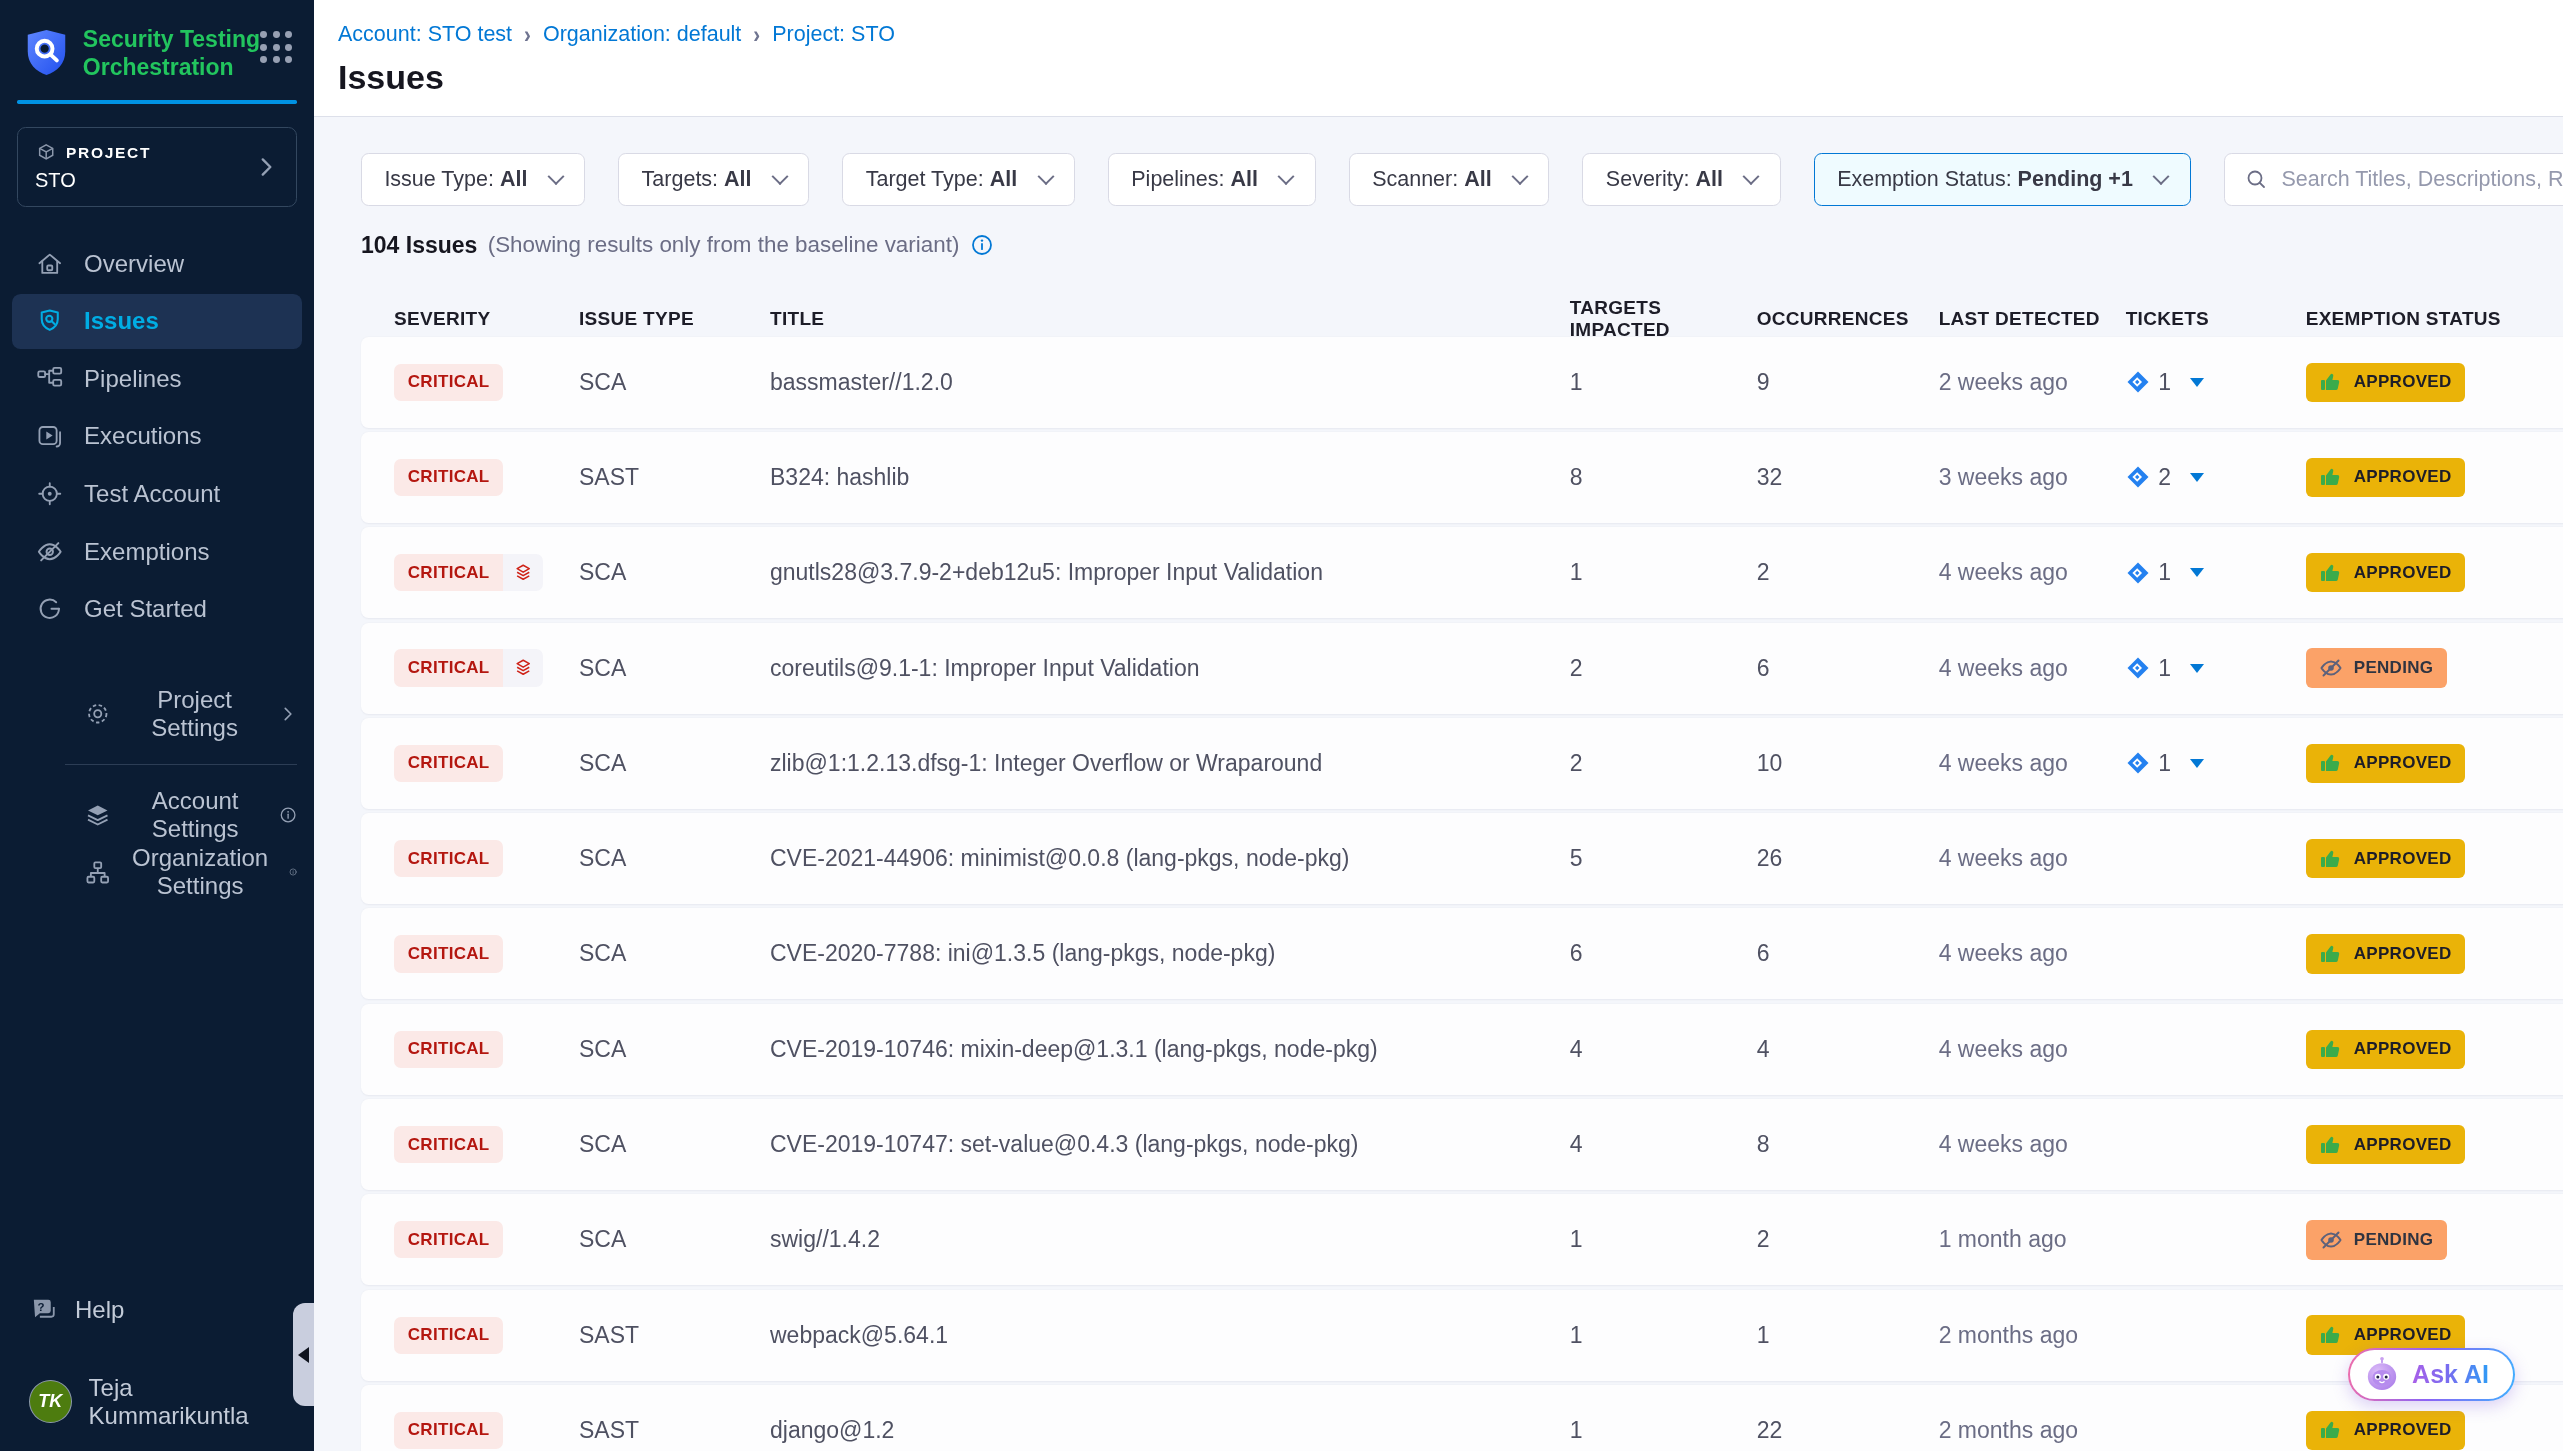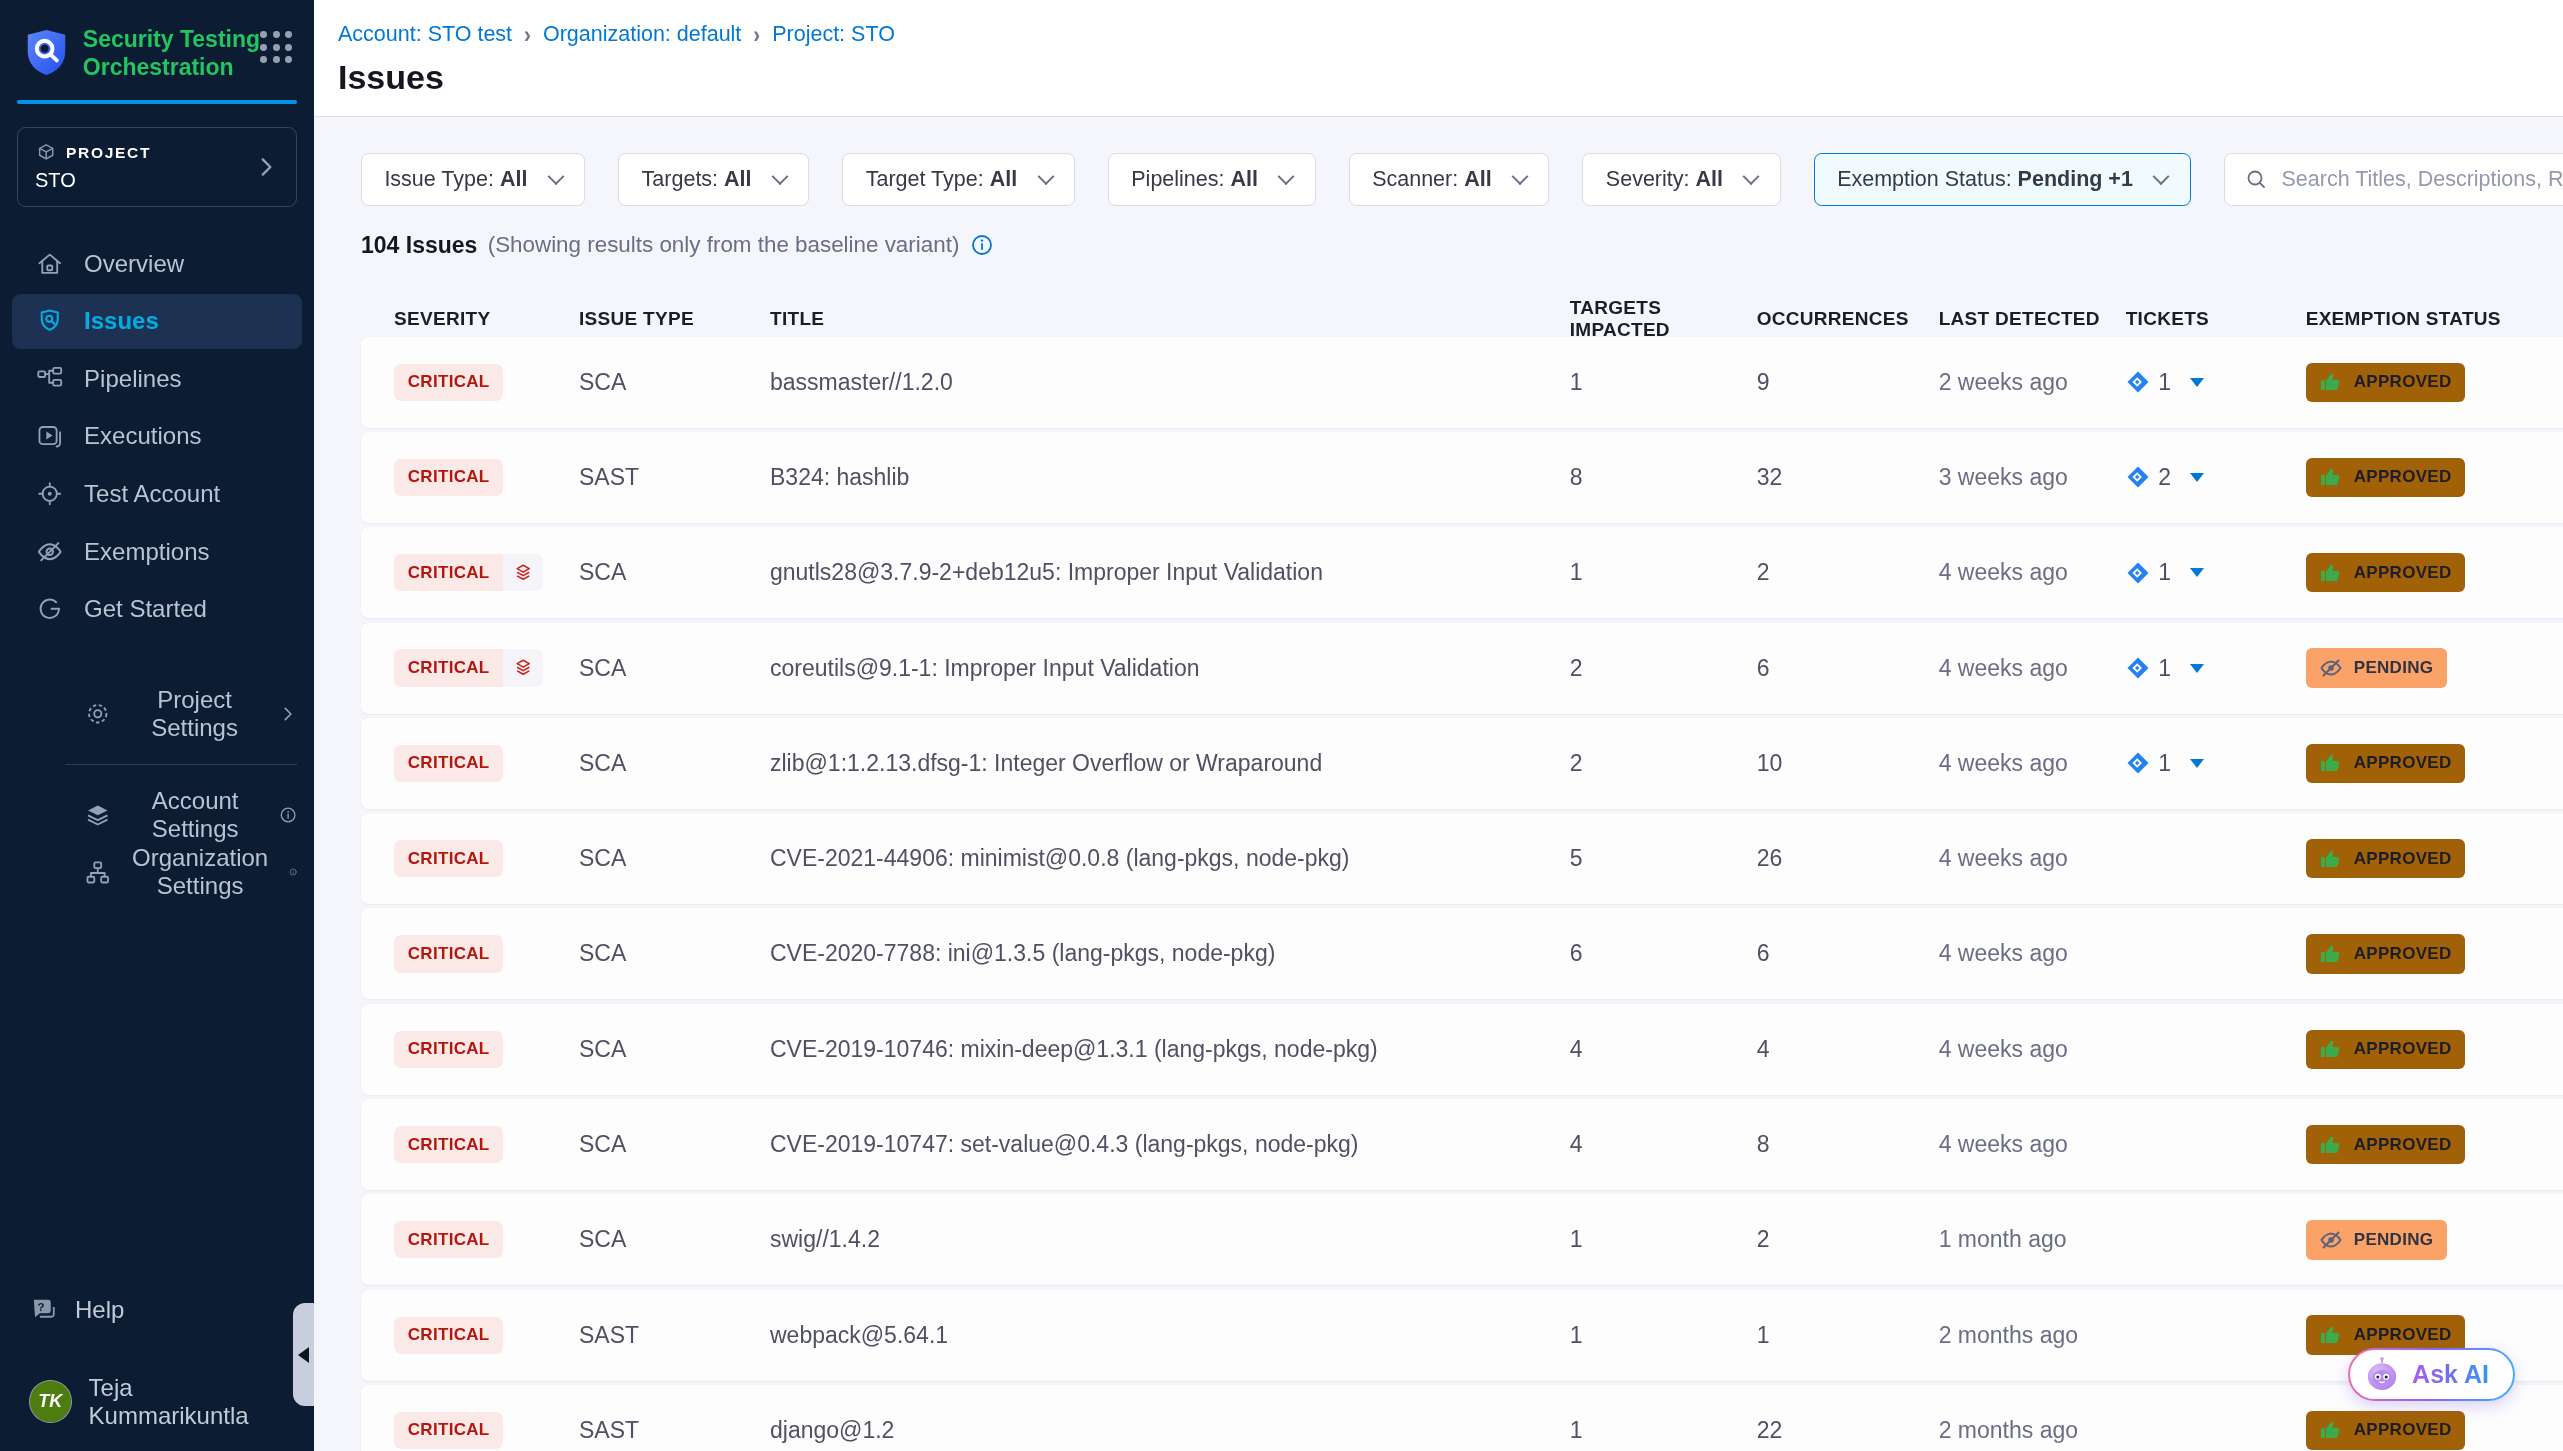--- a/index.html
+++ b/index.html
@@ -86,21 +86,21 @@
   .sev-stack { background:#f4f4f9; display:flex; align-items:center; padding:0 8.6px; }
   .sev-stack svg { width:22.4px; height:22.4px; color:#cf2318; }
   .tickets-cell { display:flex; align-items:center; gap:8.6px; }
   .tickets-cell .jira { width:24px; height:24px; }
   .ticket-count { font-size:23px; color:#4f5162; }
   .caret-down { width:0; height:0; border-left:7.7px solid transparent; border-right:7.7px solid transparent;
     border-top:9.5px solid #0278d5; margin-left:10.3px; }
   .ex-badge { display:inline-flex; align-items:center; gap:10.3px; border-radius:6px; padding:7.7px 13.8px;
     font-size:17px; font-weight:bold; letter-spacing:0.3px; color:#1d1d28; }
   .ex-badge .exic { width:24px; height:24px; }
-  .ex-badge.approved { background:#a16207; }
+  .ex-badge.approved { background:#eab308; }
   .ex-badge.pending { background:#fba268; color:#2f3440; }
   .ex-badge.pending .exic.eyeoff { color:#5c617b; }
 
   
   .ask-ai { position:fixed; right:48px; bottom:50px; height:53px; display:flex; align-items:center; gap:10.3px;
     padding:0 24px 0 12px; border-radius:27.5px; border:2.6px solid transparent; cursor:pointer;
     background:linear-gradient(#fff,#fff) padding-box,
                linear-gradient(100deg,#f06eaa 0%,#8c64f5 50%,#3fb0ff 100%) border-box;
     box-shadow:0 5.2px 15.5px rgba(120,80,220,0.25); }
   .ask-ai .label { font-size:25px; font-weight:bold;

